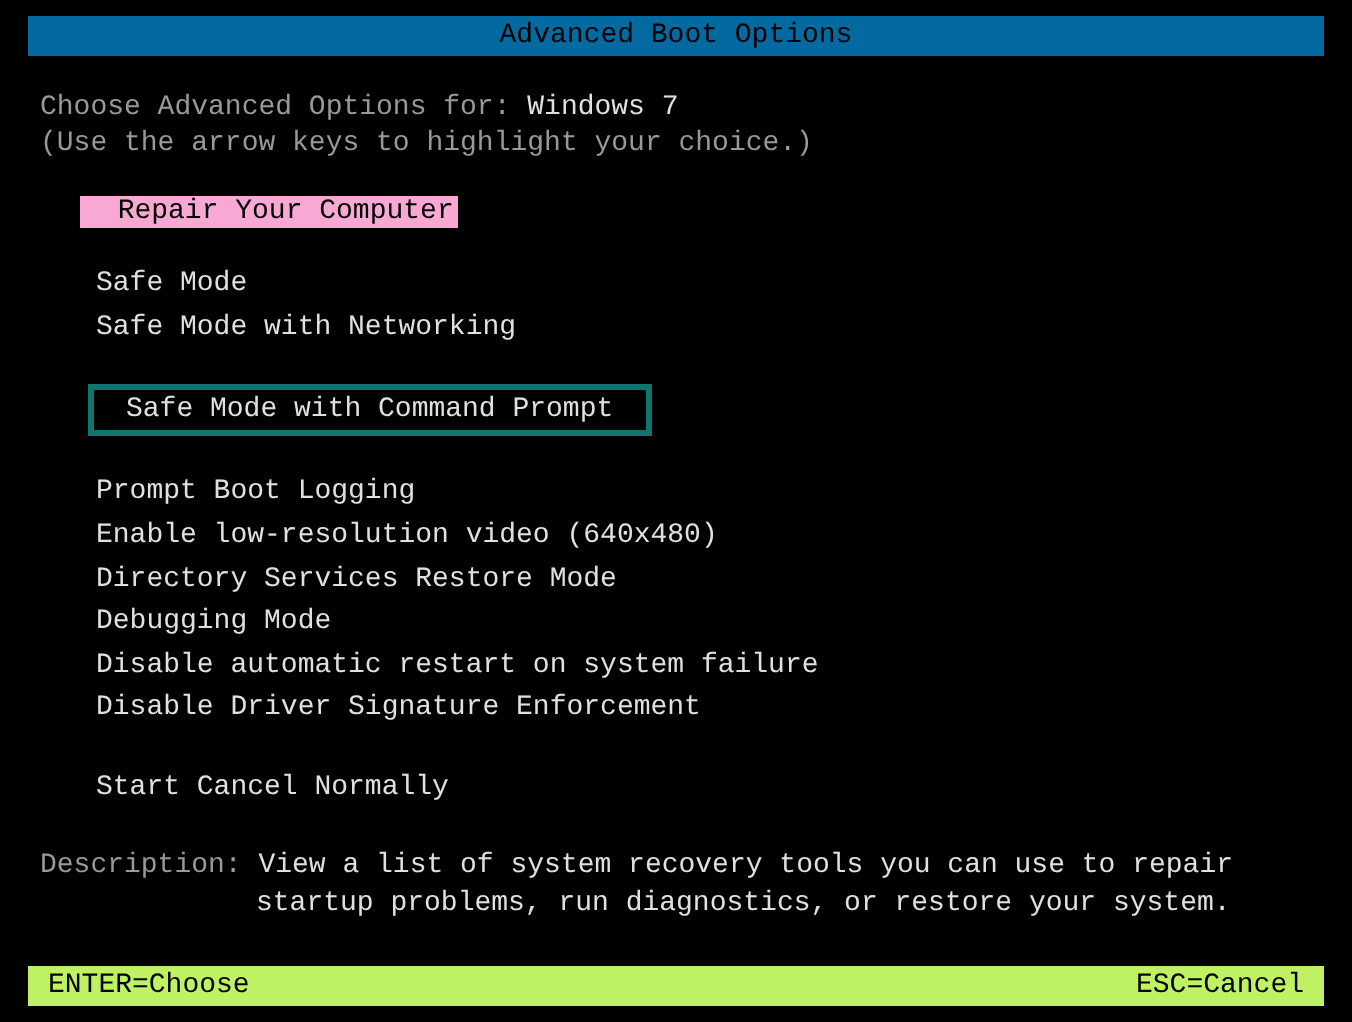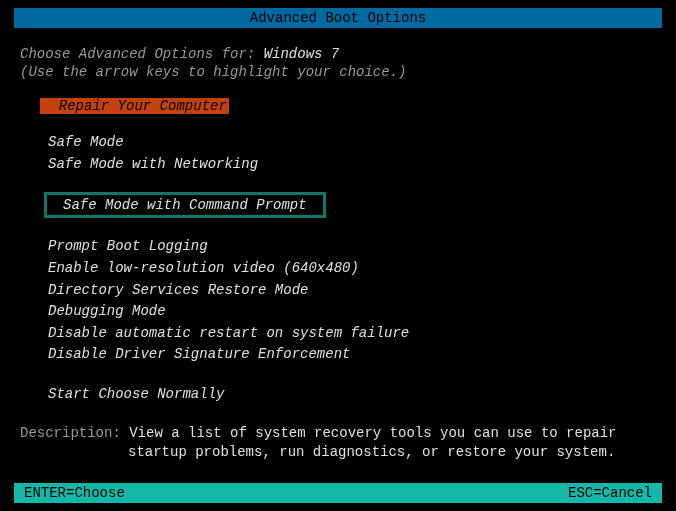--- a/index.html
+++ b/index.html
@@ -20,21 +20,20 @@
     .title-bar {
       background: #0369a1;
       color: #000;
       text-align: center;
       padding: 2px 0;
       font-weight: normal;
       margin: 8px 14px 0 14px;
     }
     .content {
       padding: 18px 20px 0 20px;
-      font-style: italic;
     }
     .prompt-line {
       margin-bottom: 2px;
     }
     .white-text {
       color: #e0e0e0;
     }
     .gray-text {
       color: #999;
     }
@@ -47,21 +46,21 @@
     .menu-item {
       color: #e0e0e0;
       padding: 1px 0 1px 28px;
       line-height: 1.4;
     }
     .repair-row {
       margin-left: 20px;
       margin-bottom: 18px;
     }
     .repair-bg {
-      background: #c2410c;
+      background: #f9a8d4;
       color: #000;
       padding: 0 2px;
     }
     .group-spacer {
       height: 18px;
     }
     .highlighted-box {
       border: 3px solid #0f766e;
       display: inline-block;
       padding: 1px 16px;
@@ -82,21 +81,21 @@
     }
     .desc-line2 {
       padding-left: 108px;
       color: #e0e0e0;
     }
     .footer-bar {
       position: absolute;
       bottom: 8px;
       left: 14px;
       right: 14px;
-      background: #14b8a6;
+      background: #bef264;
       color: #000;
       padding: 2px 10px;
       display: flex;
       justify-content: space-between;
     }
   </style>
 </head>
 <body>
 
 <div class="title-bar">
@@ -126,21 +125,21 @@
 
     <div class="menu-item">Prompt Boot Logging</div>
     <div class="menu-item">Enable low-resolution video (640x480)</div>
     <div class="menu-item">Directory Services Restore Mode</div>
     <div class="menu-item">Debugging Mode</div>
     <div class="menu-item">Disable automatic restart on system failure</div>
     <div class="menu-item">Disable Driver Signature Enforcement</div>
 
     <div class="group-spacer"></div>
 
-    <div class="menu-item">Start Choose Normally</div>
+    <div class="menu-item">Start Cancel Normally</div>
   </div>
 
   <div class="group-spacer"></div>
 </div>
 
 <div class="description-block">
   <span class="gray-text">Description: </span><span class="desc-text">View a list of system recovery tools you can use to repair</span>
   <div class="desc-line2">startup problems, run diagnostics, or restore your system.</div>
 </div>
 

